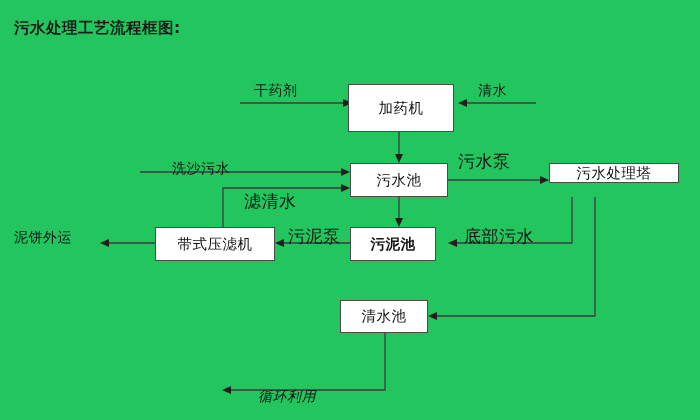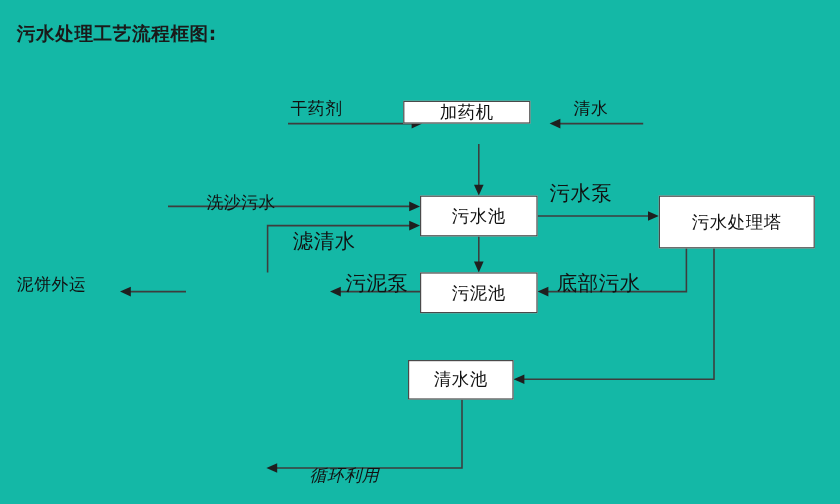--- a/index.html
+++ b/index.html
@@ -4,21 +4,21 @@
 <style>
   html, body {
     margin: 0;
     padding: 0;
     background: #ffffff;
   }
   #canvas {
     position: relative;
     width: 700px;
     height: 420px;
-    background: #14b8a6;
+    background: #22c55e;
     overflow: hidden;
     font-family: "DejaVu Sans", "Liberation Sans", sans-serif;
   }
   #title {
     position: absolute;
     left: 14px;
     top: 18px;
     font-size: 15.5px;
     font-weight: bold;
     color: #1a1a1a;
@@ -136,42 +136,45 @@
       <polyline points="595,197 595,316 435,316"></polyline>
       <polygon points="428,316 437,312 437,320"></polygon>
     </g>
 
     <g>
       <polyline points="385,333 385,390 229,390"></polyline>
       <polygon points="222,390 231,386 231,394"></polygon>
     </g>
   </svg>
 
-  <div class="node" style="left:336px; top:84px; width:106px; height:19px;">
+  <div class="node" style="left:348px; top:84px; width:106px; height:48px;">
     <span>加药机</span>
   </div>
 
   <div class="node" style="left:350px; top:163px; width:98px; height:34px;">
     <span>污水池</span>
   </div>
 
-  <div class="node" style="left:549px; top:163px; width:130px; height:44px;">
+  <div class="node" style="left:549px; top:163px; width:130px; height:20px;">
     <span>污水处理塔</span>
   </div>
 
+  <div class="node" style="left:155px; top:227px; width:120px; height:34px;">
+    <span>带式压滤机</span>
+  </div>
 
-  <div class="node" style="left:350px; top:227px; width:98px; height:34px;">
+  <div class="node" style="left:350px; top:227px; width:86px; height:34px;font-weight:bold;">
     <span>污泥池</span>
   </div>
 
   <div class="node" style="left:340px; top:300px; width:88px; height:33px;">
     <span>清水池</span>
   </div>
 
-  <div class="term-label" style="left:242px; top:82px;text-align:right;">干药剂</div>
+  <div class="term-label" style="left:254px; top:82px;text-align:right;">干药剂</div>
 
   <div class="term-label" style="left:478px; top:82px;">清水</div>
 
   <div class="term-label" style="left:172px; top:160px;">洗沙污水</div>
 
   <div class="term-label" style="left:14px; top:229px;">泥饼外运</div>
 
   <div class="term-label" style="left:258px; top:388px;font-style:italic;">循环利用</div>
 
   <div class="edge-label" style="left:458px; top:150px;">污水泵</div>

